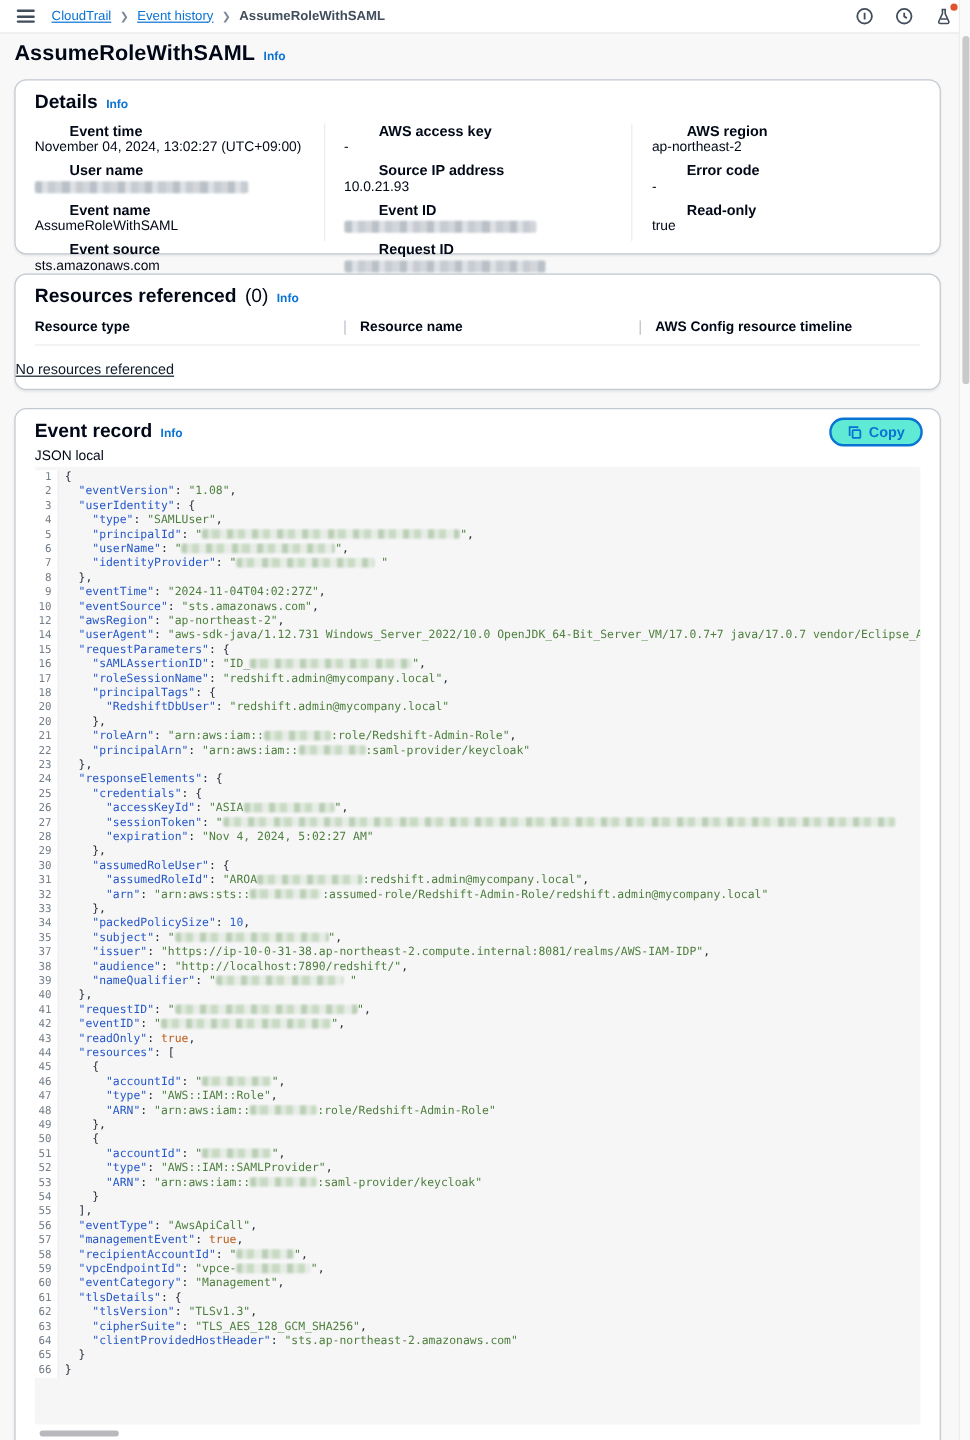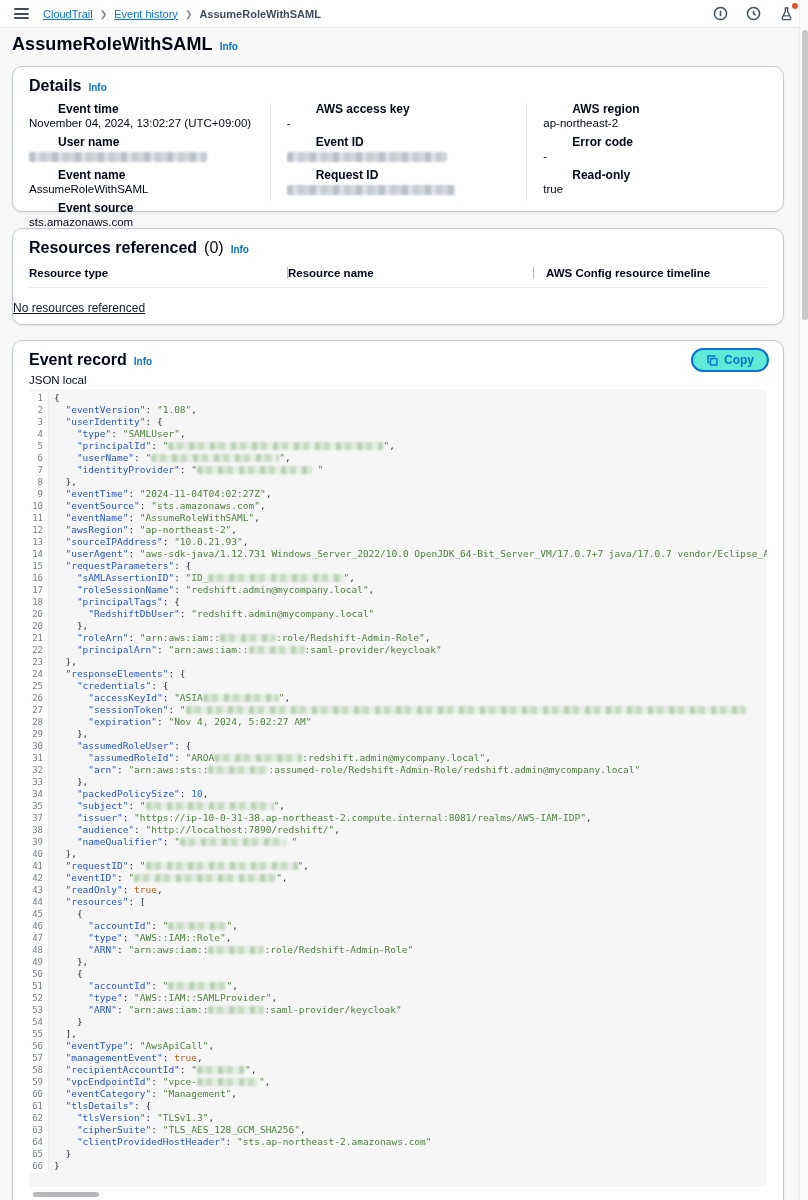--- a/index.html
+++ b/index.html
@@ -42,21 +42,21 @@
   .dvalue { font-size:11.5px; line-height:14px; color:#000716; }
   .redact-gray { display:inline-block; height:10px; border-radius:2px; vertical-align:middle;
     background:repeating-linear-gradient(90deg,#b9c0c7 0 6px,#dde1e5 6px 11px,#c6ccd2 11px 17px,#d2d6da 17px 23px);
     filter:blur(1.1px); }
 
   
   #resources-card { top:228px; height:97px; }
   .res-header { display:flex; margin:10px 16px 0 16px; border-bottom:1px solid #e9ebed; padding-bottom:8px; }
   .res-col { font-size:11.5px; font-weight:700; color:#000716; }
   .res-col:nth-child(1){ width:258px; }
-  .res-col:nth-child(2){ width:246px; border-left:1px solid #b6bec9; }
+  .res-col:nth-child(2){ width:246px; border-left:1px solid #b6bec9; padding-left:12px; }
   .res-col:nth-child(3){ flex:1; border-left:1px solid #b6bec9; padding-left:12px; }
   .res-empty { text-align:left; font-size:12px; color:#0f1b2a; padding-top:13px;text-decoration:underline; }
 
   
   #event-card { top:340px; height:880px; }
   .copy-btn { position:absolute; right:14px; top:7px; height:24px; display:inline-flex; align-items:center; gap:5px;
               padding:0 13px; border:2px solid #0972d3; border-radius:14px; background:#5eead4; color:#0972d3;
               font-size:12px; font-weight:700; font-family:"Liberation Sans",sans-serif; cursor:pointer; }
   .json-view-label { position:absolute; left:16px; top:33px; font-size:11.5px; color:#000716; }
   .code-wrap { position:absolute; left:16px; right:16px; top:48px; height:798px; background:#f6f6f7;
@@ -151,20 +151,24 @@
           <div class="dlabel">Event source</div>
           <div class="dvalue">sts.amazonaws.com</div>
         </div>
       </div>
       <div class="dcol">
         <div class="dfield">
           <div class="dlabel">AWS access key</div>
           <div class="dvalue">-</div>
         </div>
         <div class="dfield">
+          <div class="dlabel">Source IP address</div>
+          <div class="dvalue">10.0.21.93</div>
+        </div>
+        <div class="dfield">
           <div class="dlabel">Event ID</div>
           <div class="dvalue"><span class="redact-gray" style="width: 160px;"></span></div>
         </div>
         <div class="dfield">
           <div class="dlabel">Request ID</div>
           <div class="dvalue"><span class="redact-gray" style="width: 168px;"></span></div>
         </div>
       </div>
       <div class="dcol">
         <div class="dfield">
@@ -216,23 +220,21 @@
       <div class="code-line"><span class="ln">1</span><span class="lc"><span class="tok-p">{</span></span></div>
       <div class="code-line"><span class="ln">2</span><span class="lc"><span class="tok-p">  </span><span class="tok-k">"eventVersion"</span><span class="tok-p">: </span><span class="tok-s">"1.08"</span><span class="tok-p">,</span></span></div>
       <div class="code-line"><span class="ln">3</span><span class="lc"><span class="tok-p">  </span><span class="tok-k">"userIdentity"</span><span class="tok-p">: {</span></span></div>
       <div class="code-line"><span class="ln">4</span><span class="lc"><span class="tok-p">    </span><span class="tok-k">"type"</span><span class="tok-p">: </span><span class="tok-s">"SAMLUser"</span><span class="tok-p">,</span></span></div>
       <div class="code-line"><span class="ln">5</span><span class="lc"><span class="tok-p">    </span><span class="tok-k">"principalId"</span><span class="tok-p">: </span><span class="tok-s">"</span><span class="redact-green" style="width: 215px;"></span><span class="tok-s">"</span><span class="tok-p">,</span></span></div>
       <div class="code-line"><span class="ln">6</span><span class="lc"><span class="tok-p">    </span><span class="tok-k">"userName"</span><span class="tok-p">: </span><span class="tok-s">"</span><span class="redact-green" style="width: 128px;"></span><span class="tok-s">"</span><span class="tok-p">,</span></span></div>
       <div class="code-line"><span class="ln">7</span><span class="lc"><span class="tok-p">    </span><span class="tok-k">"identityProvider"</span><span class="tok-p">: </span><span class="tok-s">"</span><span class="redact-green" style="width: 115px;"></span><span class="tok-s"> "</span></span></div>
       <div class="code-line"><span class="ln">8</span><span class="lc"><span class="tok-p">  },</span></span></div>
       <div class="code-line"><span class="ln">9</span><span class="lc"><span class="tok-p">  </span><span class="tok-k">"eventTime"</span><span class="tok-p">: </span><span class="tok-s">"2024-11-04T04:02:27Z"</span><span class="tok-p">,</span></span></div>
       <div class="code-line"><span class="ln">10</span><span class="lc"><span class="tok-p">  </span><span class="tok-k">"eventSource"</span><span class="tok-p">: </span><span class="tok-s">"sts.amazonaws.com"</span><span class="tok-p">,</span></span></div>
-      <div class="code-line"><span class="ln">11</span><span class="lc"><span class="tok-p">  </span><span class="tok-k">"eventName"</span><span class="tok-p">: </span><span class="tok-s">"AssumeRoleWithSAML"</span><span class="tok-p">,</span></span></div>
       <div class="code-line"><span class="ln">12</span><span class="lc"><span class="tok-p">  </span><span class="tok-k">"awsRegion"</span><span class="tok-p">: </span><span class="tok-s">"ap-northeast-2"</span><span class="tok-p">,</span></span></div>
-      <div class="code-line"><span class="ln">13</span><span class="lc"><span class="tok-p">  </span><span class="tok-k">"sourceIPAddress"</span><span class="tok-p">: </span><span class="tok-s">"10.0.21.93"</span><span class="tok-p">,</span></span></div>
       <div class="code-line"><span class="ln">14</span><span class="lc"><span class="tok-p">  </span><span class="tok-k">"userAgent"</span><span class="tok-p">: </span><span class="tok-s">"aws-sdk-java/1.12.731 Windows_Server_2022/10.0 OpenJDK_64-Bit_Server_VM/17.0.7+7 java/17.0.7 vendor/Eclipse_Adoptium cfg/retr</span></span></div>
       <div class="code-line"><span class="ln">15</span><span class="lc"><span class="tok-p">  </span><span class="tok-k">"requestParameters"</span><span class="tok-p">: {</span></span></div>
       <div class="code-line"><span class="ln">16</span><span class="lc"><span class="tok-p">    </span><span class="tok-k">"sAMLAssertionID"</span><span class="tok-p">: </span><span class="tok-s">"ID_</span><span class="redact-green" style="width: 135px;"></span><span class="tok-s">"</span><span class="tok-p">,</span></span></div>
       <div class="code-line"><span class="ln">17</span><span class="lc"><span class="tok-p">    </span><span class="tok-k">"roleSessionName"</span><span class="tok-p">: </span><span class="tok-s">"redshift.admin@mycompany.local"</span><span class="tok-p">,</span></span></div>
       <div class="code-line"><span class="ln">18</span><span class="lc"><span class="tok-p">    </span><span class="tok-k">"principalTags"</span><span class="tok-p">: {</span></span></div>
       <div class="code-line"><span class="ln">20</span><span class="lc"><span class="tok-p">      </span><span class="tok-k">"RedshiftDbUser"</span><span class="tok-p">: </span><span class="tok-s">"redshift.admin@mycompany.local"</span></span></div>
       <div class="code-line"><span class="ln">20</span><span class="lc"><span class="tok-p">    },</span></span></div>
       <div class="code-line"><span class="ln">21</span><span class="lc"><span class="tok-p">    </span><span class="tok-k">"roleArn"</span><span class="tok-p">: </span><span class="tok-s">"arn:aws:iam::</span><span class="redact-green" style="width: 56px;"></span><span class="tok-s">:role/Redshift-Admin-Role"</span><span class="tok-p">,</span></span></div>
       <div class="code-line"><span class="ln">22</span><span class="lc"><span class="tok-p">    </span><span class="tok-k">"principalArn"</span><span class="tok-p">: </span><span class="tok-s">"arn:aws:iam::</span><span class="redact-green" style="width: 56px;"></span><span class="tok-s">:saml-provider/keycloak"</span></span></div>
       <div class="code-line"><span class="ln">23</span><span class="lc"><span class="tok-p">  },</span></span></div>

